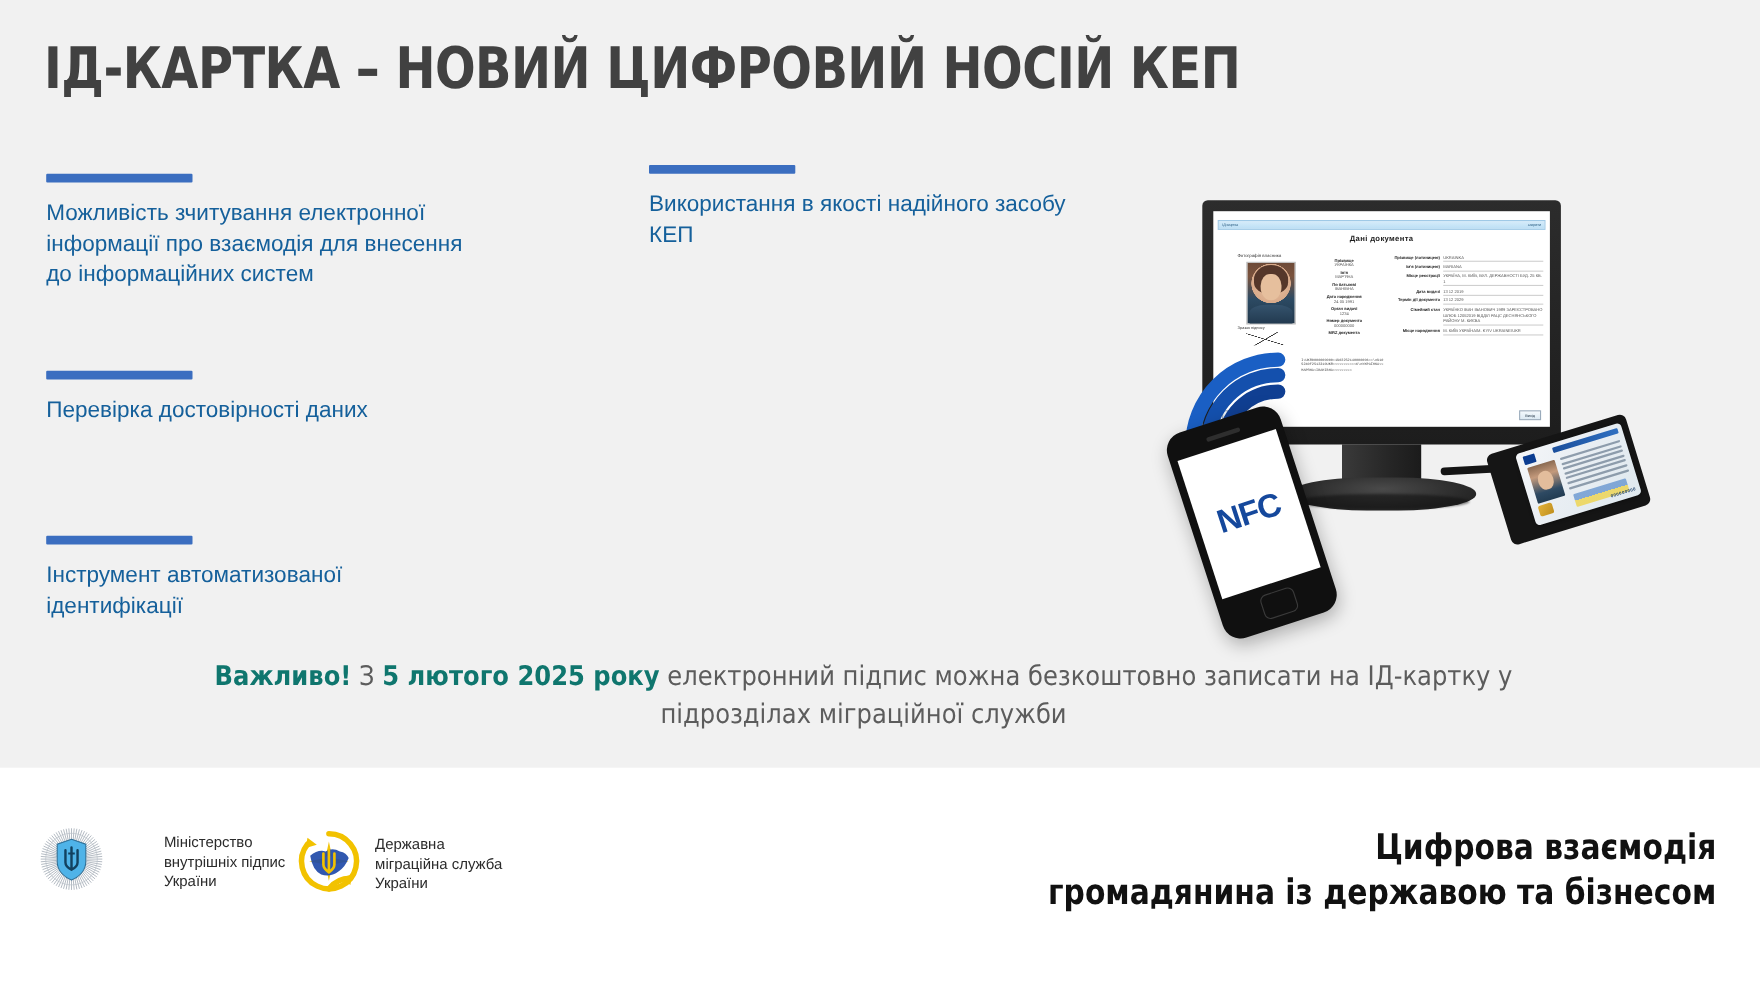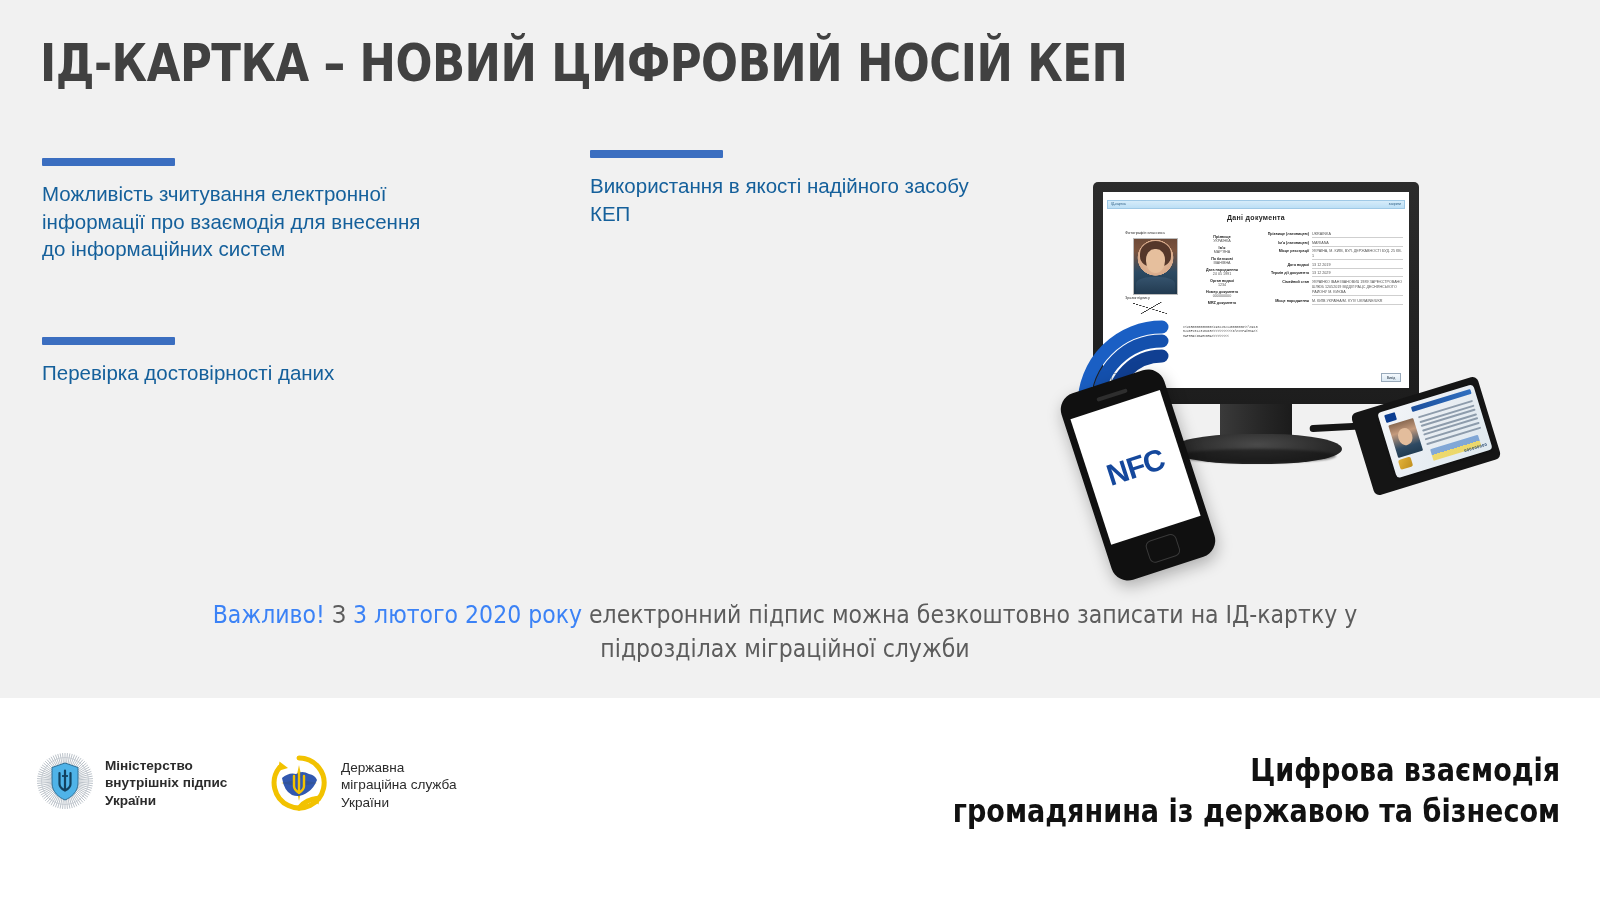--- a/index.html
+++ b/index.html
@@ -50,30 +50,30 @@
   .r1{top:150px;}
   .r2{top:354px;}
 
   
   .note{
     position:absolute;left:190px;top:598px;width:1190px;
     text-align:center;color:#5c5c5c;
     font-size:24.5px;line-height:34px;
     font-family:"DejaVu Sans Condensed","Liberation Sans Narrow","Liberation Sans",sans-serif;
   }
-  .note b{color:#3b82f6;font-weight:400;}
+  .note b{color:#0f766e;font-weight:700;}
 
   
   .logo-block{position:absolute;display:flex;align-items:center;gap:11px;}
   .logo-mvs{left:36px;top:752px;}
   .logo-dms{left:268px;top:752px;}
   .logo-caption{
     font-size:13.6px;line-height:17.5px;color:#2b2b2b;
   }
-  .logo-caption.bold{font-weight:700;}
+  .logo-caption.bold{font-weight:400;margin-left:44px;}
 
   
   .tagline{
     position:absolute;right:40px;top:750px;
     text-align:right;color:#111111;
     font-size:32px;line-height:41px;font-weight:800;
     font-family:"DejaVu Sans Condensed","Liberation Sans Narrow","Liberation Sans",sans-serif;
     transform:scaleX(0.94);transform-origin:right top;
     white-space:nowrap;
   }
@@ -275,30 +275,34 @@
   <div class="page-title">ІД-КАРТКА – НОВИЙ ЦИФРОВИЙ НОСІЙ КЕП</div>
 
   <div class="bullet col-left b1">
     <div class="rule"></div>
     <div class="btext">Можливість зчитування електронної інформації про взаємодія для внесення до інформаційних систем</div>
   </div>
   <div class="bullet col-left b2">
     <div class="rule"></div>
     <div class="btext">Перевірка достовірності даних</div>
   </div>
+  <div class="bullet col-left b3">
+    <div class="rule"></div>
+    <div class="btext">Інструмент автоматизованої ідентифікації</div>
+  </div>
 
   <div class="bullet col-right r1">
     <div class="rule"></div>
     <div class="btext">Використання в якості надійного засобу КЕП</div>
   </div>
 
   <div class="note">
     <b>Важливо!</b>
     <span>З</span>
-    <b>3 лютого 2020 року</b>
+    <b>5 лютого 2025 року</b>
     <span>електронний підпис можна безкоштовно записати на ІД-картку у підрозділах міграційної служби</span>
   </div>
 
   <div class="logo-block logo-mvs">
     <span class="emblem">
       <svg width="58" height="58" viewBox="0 0 58 58">
         <g stroke="#9aa3ad" stroke-width="0.9">
           <g id="rays"></g>
         </g>
         <g id="raysgen">

